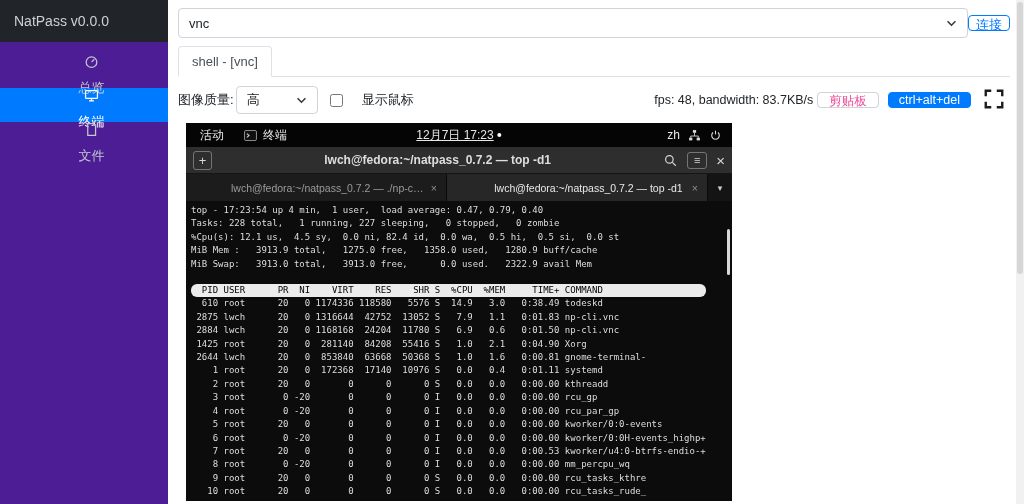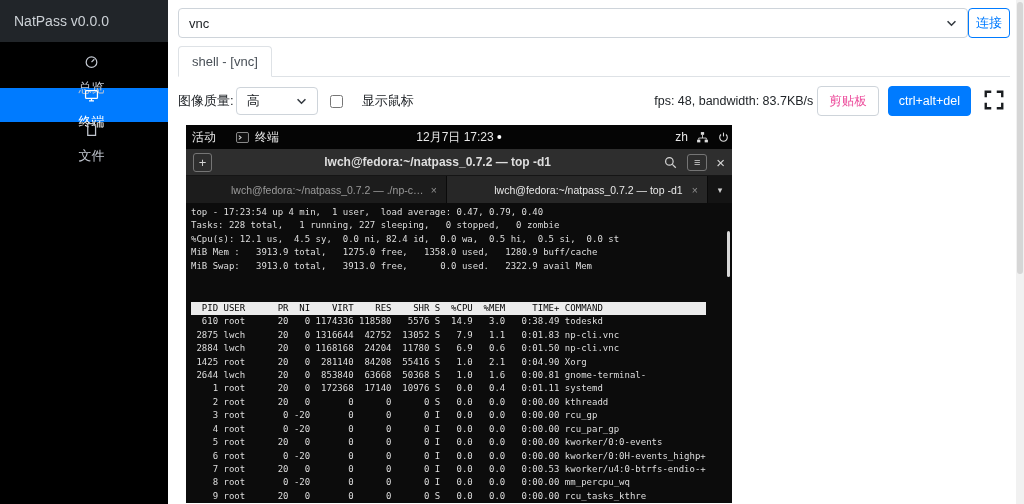--- a/index.html
+++ b/index.html
@@ -1,38 +1,38 @@
 <!DOCTYPE html>
 <html><head>
 <meta charset="utf-8">
 <style>
   * { margin:0; padding:0; box-sizing:border-box; }
   html,body { width:1024px; height:504px; overflow:hidden; background:#fff;
               font-family:"Liberation Sans",sans-serif; }
   .page { width:1024px; height:504px; display:flex; overflow:hidden; }
 
   
-  .sidebar { width:168px; background:#000000; flex:none; display:flex; flex-direction:column; }
+  .sidebar { width:168px; background:#4c1d95; flex:none; display:flex; flex-direction:column; }
   .brand { height:42px; line-height:42px; padding-left:14px; background:#212529;
            color:#ccd1d6; font-size:14px; white-space:nowrap; }
   .nav { margin-top:12px; }
   .nav-item { display:flex; align-items:center; gap:10px; height:34px; padding-left:15px;
               color:#c2c7d0; font-size:13px; cursor:pointer;flex-direction:column; }
   .nav-item svg { width:15px; height:15px; flex:none; }
   .nav-item.active { background:#007bff; color:#fff; }
 
   
   .main { flex:1; padding:8px 6px 0 10px; background:#fff; min-width:0; }
 
   .connect-row { display:flex; gap:0; align-items:center; }
   .fselect { flex:1; height:30px; border:1px solid #ced4da; border-radius:4px; background:#fff;
              display:flex; align-items:center; justify-content:space-between;
              padding:0 10px; font-size:13px; color:#212529; cursor:pointer; }
   .fselect svg { width:11px; height:7px; flex:none; }
-  .btn { height:30px; border-radius:4px; font-size:13px; cursor:pointer;
+  .btn { height:16px; border-radius:4px; font-size:13px; cursor:pointer;
          font-family:"Liberation Sans",sans-serif; }
   .btn-connect { width:42px; background:#fff; border:1px solid #007bff; color:#007bff; }
 
   .tabstrip { margin-top:8px; display:flex; border-bottom:1px solid #dee2e6; }
   .tab { padding:7px 13px; font-size:13px; color:#495057; background:#fff;
          border:1px solid #dee2e6; border-bottom:1px solid #fff; border-radius:4px 4px 0 0;
          margin-bottom:-1px; cursor:pointer; }
 
   .toolbar { margin-top:9px; display:flex; align-items:center; font-size:13px; color:#212529; }
   .toolbar .lbl { margin-right:2px; }
@@ -45,26 +45,26 @@
               font-size:12.5px; margin-right:9px; }
   .btn-cad { background:#007bff; border:1px solid #007bff; color:#fff; padding:0 10px;
              font-size:12.5px; margin-right:11px; }
   .fs-btn { width:24px; height:24px; margin-right:4px; cursor:pointer; background:none; border:none; }
   .fs-btn svg { width:22px; height:22px; }
 
   
   .vnc { margin-top:9px; margin-left:8px; width:546px; height:378px; background:#000; overflow:hidden; }
 
   .gnome-bar { height:24px; background:#050505; display:flex; align-items:center;
-               color:#e8e8e8; font-size:12px; position:relative; padding:0 2px; }
+               color:#e8e8e8; font-size:12px; position:relative; padding:0 10px; }
   .gb-activities { padding:0 4px; cursor:pointer; white-space:nowrap; }
   .gb-app { display:flex; align-items:center; gap:6px; margin-left:16px; cursor:pointer; white-space:nowrap; }
   .gb-app svg { width:13px; height:11px; }
   .gb-clock { position:absolute; left:50%; transform:translateX(-50%); display:flex;
-              align-items:center; gap:4px; cursor:pointer; white-space:nowrap; }
+              align-items:center; gap:4px; cursor:pointer; white-space:nowrap;text-decoration:underline; }
   .dot { width:4px; height:4px; background:#fff; border-radius:50%; }
   .gb-right { margin-left:auto; display:flex; align-items:center; gap:8px; }
   .gb-right svg { width:13px; height:13px; }
 
   .headerbar { height:27px; background:#2e2e2e; border-bottom:1px solid #151515;
                display:flex; align-items:center; padding:0 7px; }
   .newtab { width:19px; height:19px; border:1px solid #757575; border-radius:3px; color:#d6d6d6;
             display:flex; align-items:center; justify-content:center; font-size:13px;
             cursor:pointer; flex:none; }
   .hb-title { flex:1; text-align:center; color:#dedede; font-size:12px; font-weight:bold;
@@ -81,21 +81,21 @@
           min-width:0; cursor:pointer; }
   .ttab.active { background:#272727; color:#e8e8e8; }
   .ttab .tl { flex:1; text-align:center; white-space:nowrap; overflow:hidden; text-overflow:ellipsis;margin-left:36px; }
   .ttab .x { margin-left:7px; color:#909090; flex:none; }
   .tt-caret { width:24px; display:flex; align-items:center; justify-content:center;
               color:#cfcfcf; font-size:9px; background:#141414; cursor:pointer; }
 
   .term-content { background:#0c0c0c; height:364px; padding:3px 0 0 5px; position:relative; overflow:hidden; }
   .term-content pre { font-family:"DejaVu Sans Mono",monospace; font-size:9px;
                       line-height:13.4px; color:#dedede; }
-  pre.thead { display:inline-block; background:#ececec; color:#000; margin-top:29px; }
+  pre.thead { display:inline-block; background:#ececec; color:#000; margin-top:13px;border-radius:6px; }
   .scroll-thumb { position:absolute; right:2px; top:28px; width:3px; height:46px;
                   background:#d9d9d9; border-radius:2px; }
 
   
   .pagescroll { width:8px; flex:none; background:#f1f1f1; }
   .pthumb { margin:2px 1px 0 1px; height:272px; background:#d6d6d6; border-radius:3px; }
 </style>
 </head>
 <body>
 

